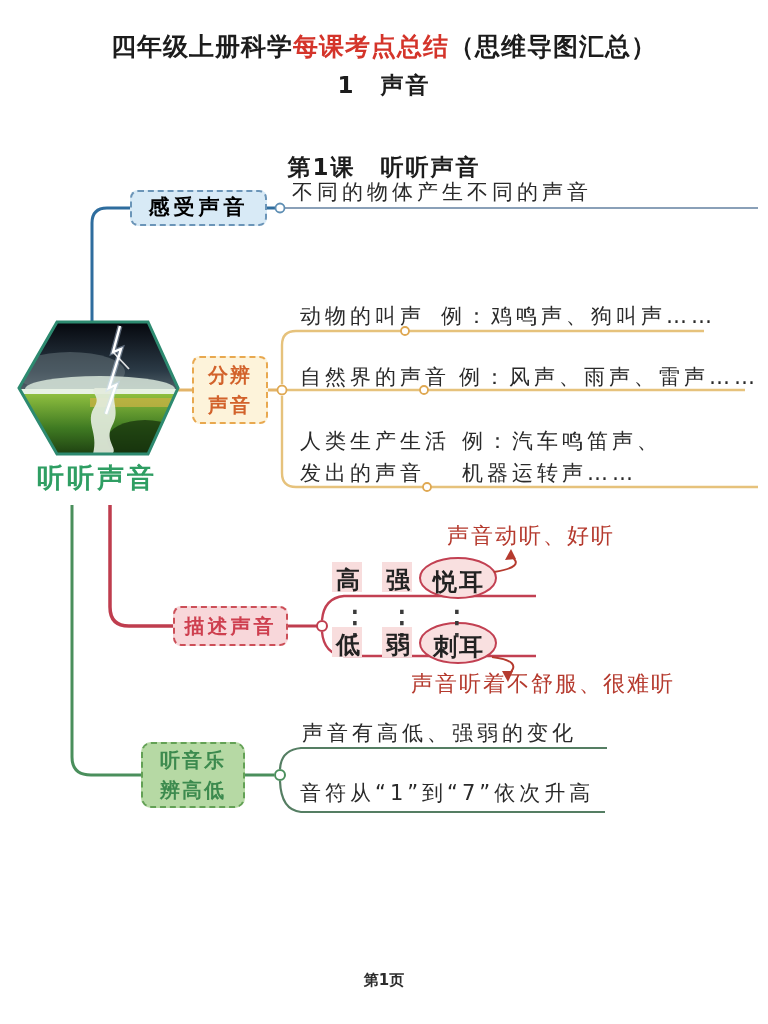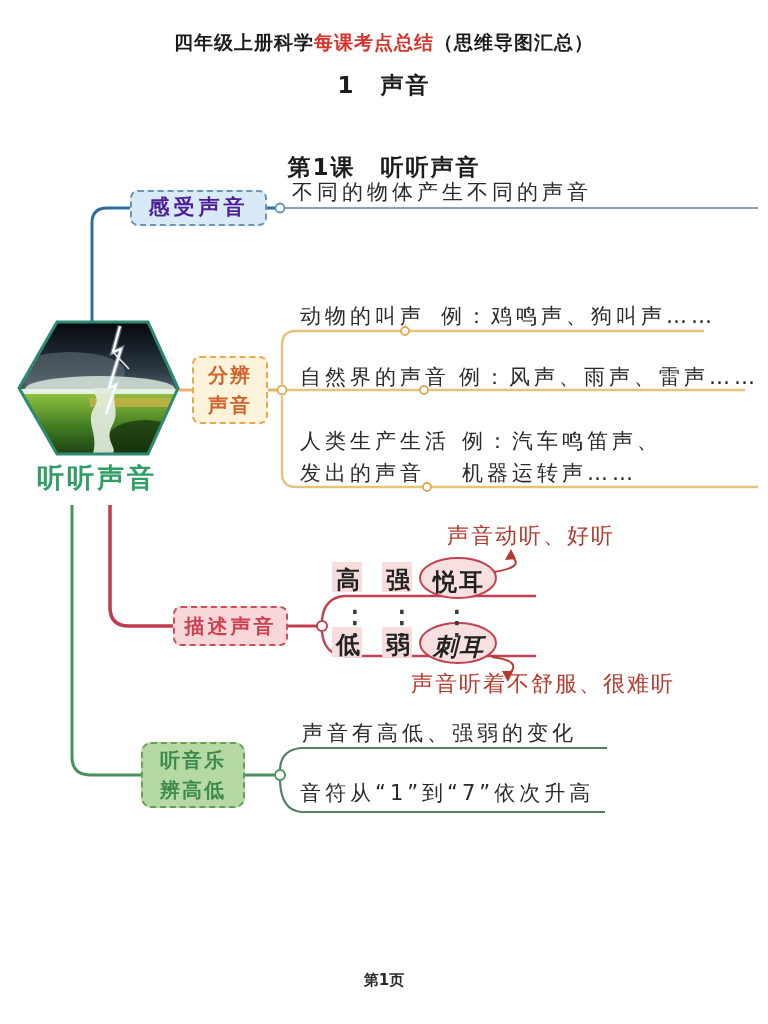--- a/index.html
+++ b/index.html
@@ -1,27 +1,27 @@
 <!DOCTYPE html>
 <html><head>
 <meta charset="utf-8">
 <style>
   html,body{margin:0;padding:0;background:#e9e9e9;}
   #page{position:relative;width:768px;height:1024px;margin:0 auto;background:#ffffff;
         font-family:"DejaVu Sans",sans-serif;overflow:hidden;}
   .abs{position:absolute;white-space:nowrap;}
   .layer{position:absolute;left:0;top:0;}
   
-  .h1{width:100%;text-align:center;font-size:19px;font-weight:bold;color:#1c1c1c;letter-spacing:1px;}
+  .h1{width:100%;text-align:center;font-size:25px;font-weight:bold;color:#1c1c1c;letter-spacing:1px;}
   .h1 .red{color:#d4342a;}
   .h2{width:100%;text-align:center;font-size:23px;font-weight:bold;color:#1c1c1c;letter-spacing:2px;}
   
   .node{display:flex;align-items:center;justify-content:center;text-align:center;
         border-radius:8px;box-sizing:border-box;font-weight:bold;line-height:1.5;}
-  .feel-box{background:#d8eaf6;border:2px dashed #6b95b8;color:#4c1d95;font-size:21px;letter-spacing:4px;}
+  .feel-box{background:#d8eaf6;border:2px dashed #6b95b8;color:#000000;font-size:21px;letter-spacing:4px;}
   .dist-box{background:#fdf3da;border:2px dashed #e8a84f;color:#d2622b;font-size:20px;letter-spacing:2px;
             word-break:break-all;white-space:normal;padding:0 10px;}
   .desc-box{background:#f8d7da;border:2px dashed #cc4f58;color:#ce3f4f;font-size:20px;letter-spacing:3px;}
   .music-box{background:#b6d9a4;border:2px dashed #63a155;color:#3c8a4e;font-size:20px;letter-spacing:2px;
             word-break:break-all;white-space:normal;padding:0 14px;border-radius:10px;}
   
   .leaf{font-size:21px;color:#2a2a2a;letter-spacing:4px;}
   .kchar{font-size:24px;font-weight:bold;color:#222;letter-spacing:2px;}
   .dots{font-size:34px;color:#3a3a3a;width:24px;text-align:center;line-height:1.2;}
   .note{font-size:22px;color:#b53a2e;letter-spacing:2px;font-weight:500;}
@@ -136,21 +136,21 @@
 
   <div class="abs node desc-box" style="left:173px;top:606px;width:115px;height:40px;">描述声音</div>
   <span class="abs kchar" style="left:336px;top:564px;">高</span>
   <span class="abs kchar" style="left:386px;top:564px;">强</span>
   <span class="abs kchar" style="left:433px;top:566px;">悦耳</span>
   <div class="abs dots" style="left:338px;top:602px;">⋮</div>
   <div class="abs dots" style="left:385px;top:602px;">⋮</div>
   <div class="abs dots" style="left:440px;top:602px;">⋮</div>
   <span class="abs kchar" style="left:336px;top:629px;">低</span>
   <span class="abs kchar" style="left:386px;top:629px;">弱</span>
-  <span class="abs kchar" style="left:433px;top:631px;font-style:italic;">刺耳</span>
+  <span class="abs kchar" style="left:433px;top:631px;">刺耳</span>
   <div class="abs note" style="left:447px;top:521px;">声音动听、好听</div>
   <div class="abs note" style="left:411px;top:669px;">声音听着不舒服、很难听</div>
 
   <div class="abs node music-box" style="left:141px;top:742px;width:104px;height:66px;">听音乐辨高低</div>
   <div class="abs leaf" style="left:302px;top:719px;">声音有高低、强弱的变化</div>
   <div class="abs leaf" style="left:300px;top:779px;">音符从“1”到“7”依次升高</div>
 
   <div class="abs footer" style="top:971px;">第1页</div>
 </div>
 

